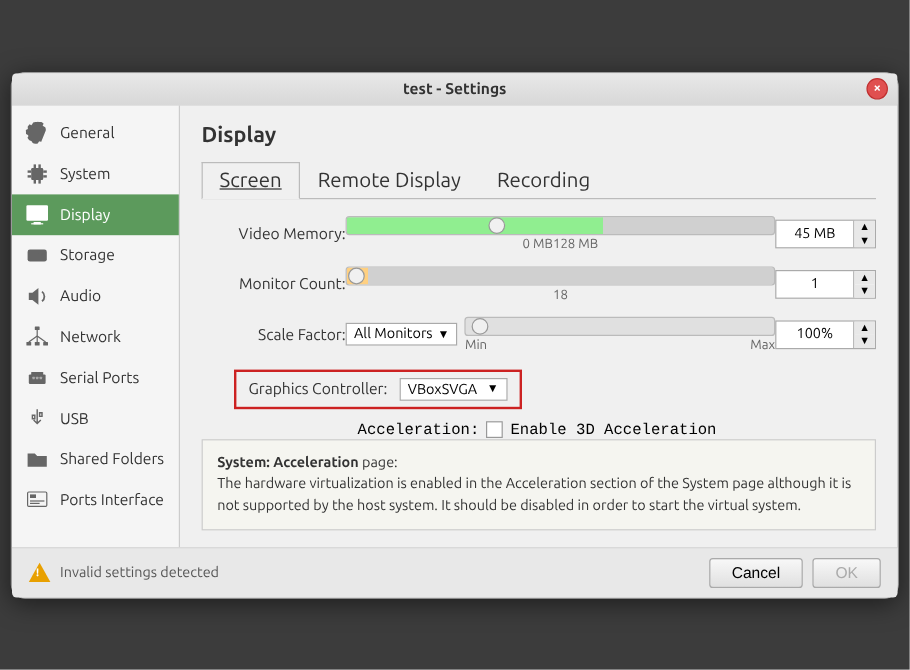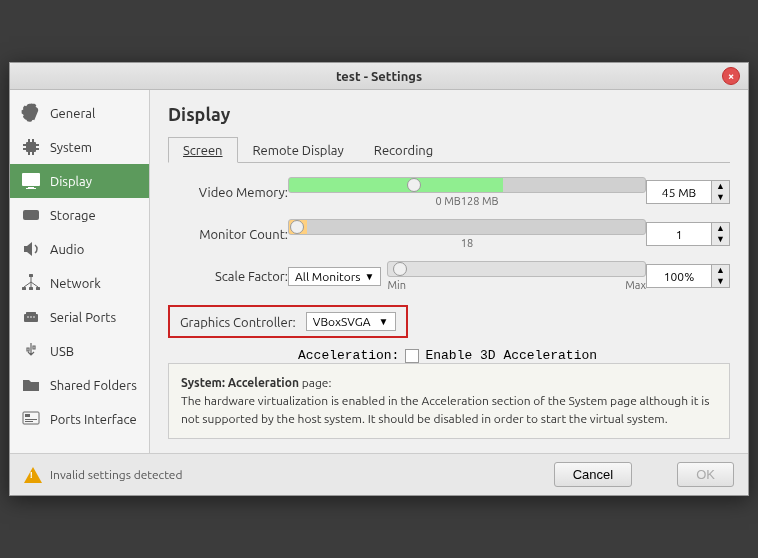--- a/index.html
+++ b/index.html
@@ -10,21 +10,21 @@
       display: flex;
       justify-content: center;
       align-items: center;
       width: 758px;
       height: 558px;
     }
     .window {
       width: 740px;
       background: #f0f0f0;
       border: 1px solid #999;
-      border-radius: 0;
+      border-radius: 12px;
       box-shadow: 0 4px 20px rgba(0,0,0,0.5);
       display: flex;
       flex-direction: column;
     }
     .title-bar {
       background: linear-gradient(to bottom, #e8e8e8, #d8d8d8);
       border-bottom: 1px solid #bbb;
       padding: 6px 10px;
       display: flex;
       align-items: center;
@@ -107,21 +107,21 @@
       margin-bottom: 14px;
       gap: 0;
     }
     .tab {
       padding: 5px 14px;
       cursor: pointer;
       border: 1px solid transparent;
       border-bottom: none;
       color: #333;
       background: transparent;
-      font-size: 13px;
+      font-size: 17px;
       position: relative;
       bottom: -1px;
     }
     .tab.active {
       border-color: #bbb;
       border-bottom: 1px solid #f0f0f0;
       background: #f0f0f0;
     }
     .tab.active .tab-label {
       text-decoration: underline;
@@ -281,21 +281,20 @@
       padding: 4px 18px;
       border: 1px solid #aaa;
       border-radius: 3px;
       background: linear-gradient(to bottom, #f8f8f8, #e0e0e0);
       cursor: pointer;
       font-size: 13px;
     }
     .btn.disabled {
       color: #aaa;
       cursor: default;
-      margin-left: 37px;
     }
     .scale-slider {
       flex: 1;
       display: flex;
       flex-direction: column;
       gap: 2px;
     }
     .scale-slider-track {
       height: 16px;
       background: #e0e0e0;
@@ -532,21 +531,21 @@
           </div>
           <div class="spinbox">
             <span class="spinbox-value">100%</span>
             <div class="spinbox-arrows">
               <button class="spinbox-arrow">▲</button>
               <button class="spinbox-arrow">▼</button>
             </div>
           </div>
         </div>
 
-        <div style="margin-top:4px;">
+        <div style="margin-top:4px;margin-left:27px;">
           <div style="display:flex;align-items:center;gap:10px;border:2px solid #cc2222;padding:5px 10px;display:inline-flex;">
             <span class="graphics-label">Graphics Controller:</span>
             <div class="dropdown">
               <span>VBoxSVGA</span>
               <span style="font-size:10px;margin-left:4px;">▼</span>
             </div>
           </div>
         </div>
 
         <div class="accel-row">

